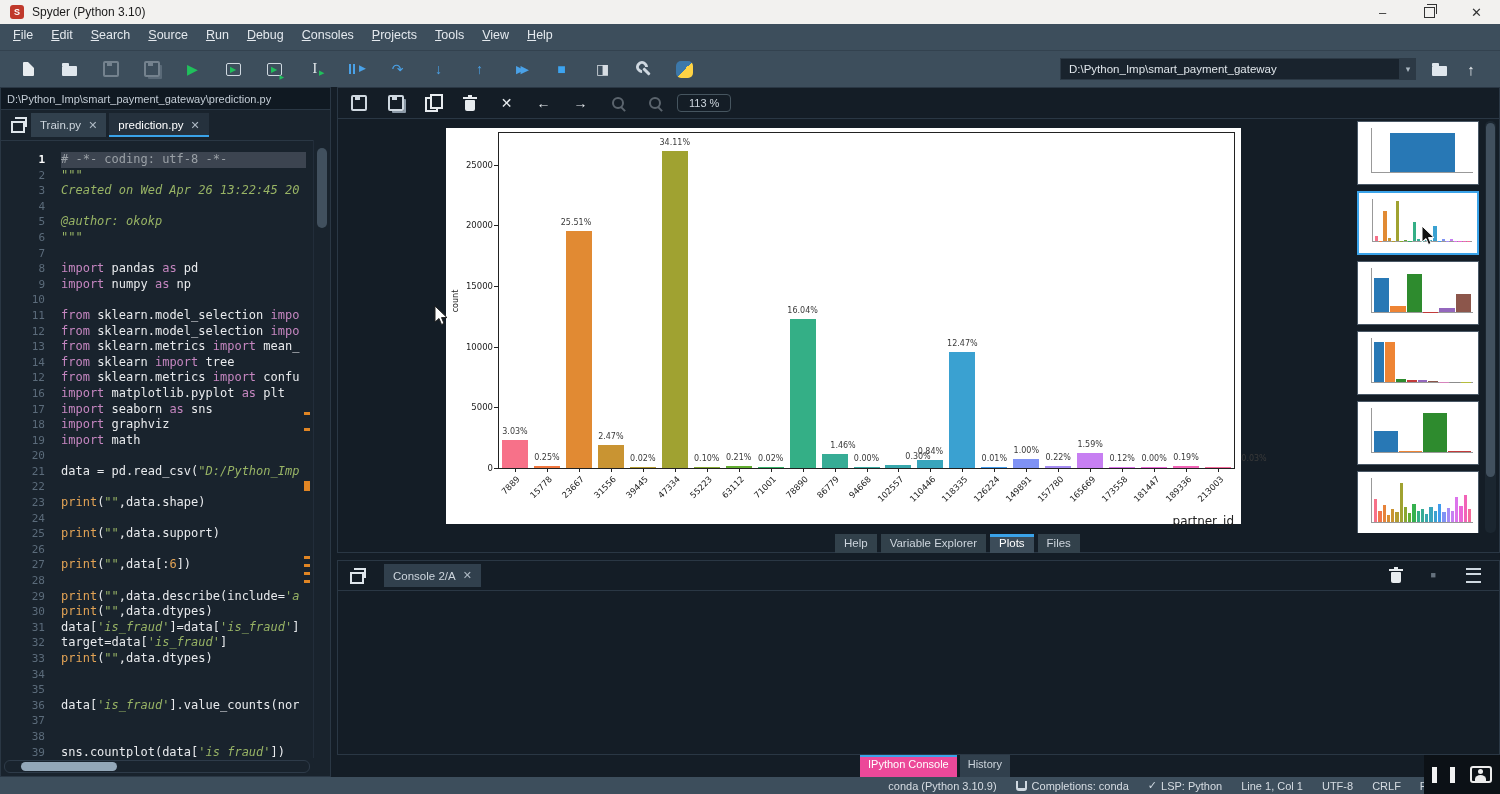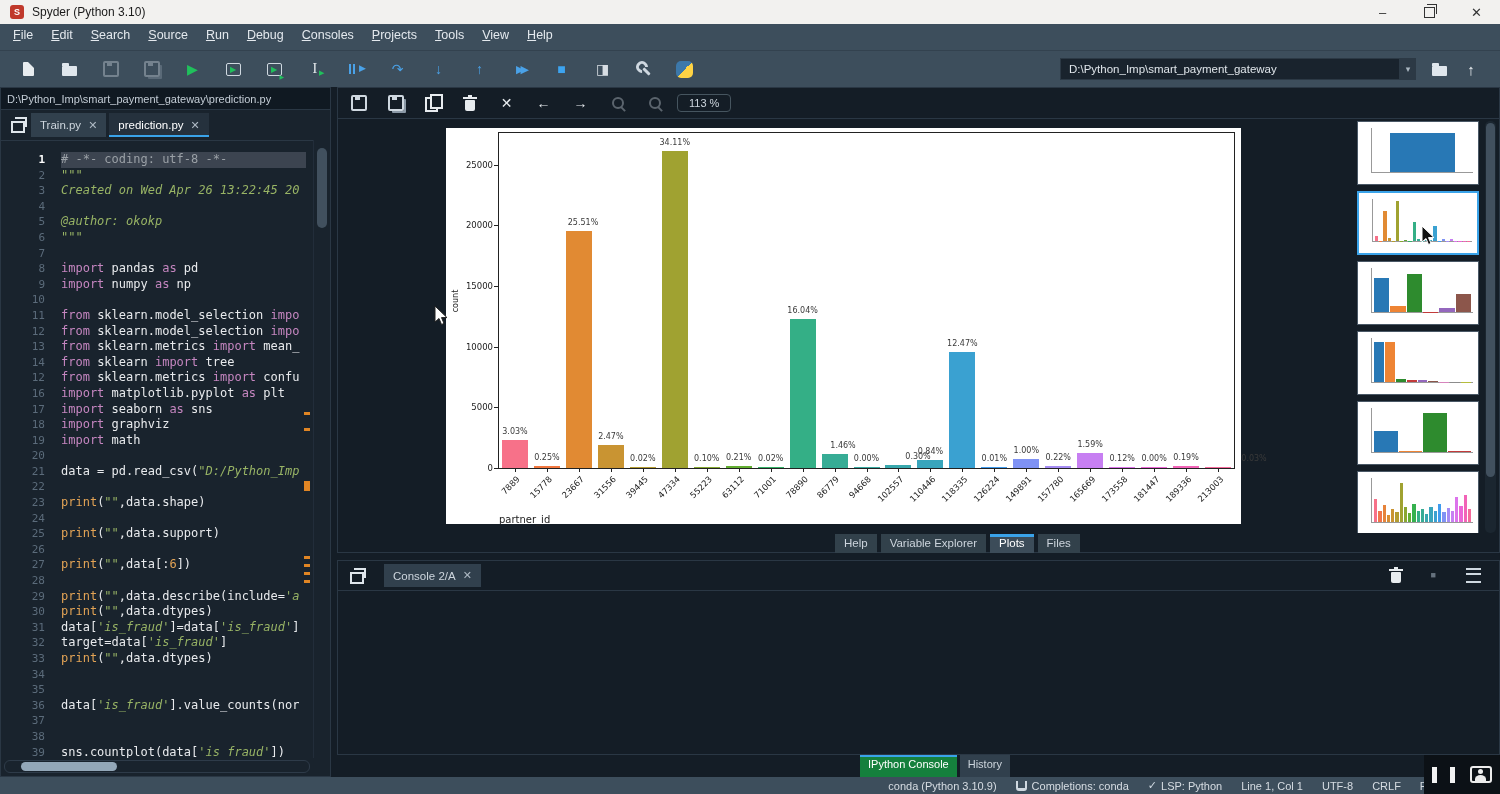--- a/index.html
+++ b/index.html
@@ -105,42 +105,42 @@
           font-family:"DejaVu Sans",sans-serif;}
   .axes{position:absolute;left:52px;top:4px;width:735px;height:335px;border:1px solid #222;box-sizing:content-box;}
   .bar{position:absolute;bottom:0;}
   .blabel{position:absolute;font-size:8px;color:#3a3a3a;white-space:nowrap;transform:translateX(-50%);}
   .ytl{position:absolute;font-size:8.5px;color:#222;text-align:right;width:40px;left:-46px;}
   .ytm{position:absolute;width:4px;height:1px;background:#222;left:-5px;}
   .xtm{position:absolute;width:1px;height:4px;background:#222;top:100%;}
   .xtl-anchor{position:absolute;top:calc(100% + 6px);width:0;height:0;}
   .xtl{position:absolute;right:0;top:0;transform:rotate(-45deg);transform-origin:right top;font-size:8.5px;color:#222;white-space:nowrap;}
   .ylabel{position:absolute;left:-44px;top:50%;transform:translate(-50%,-50%) rotate(-90deg);font-size:8px;color:#222;}
-  .xlabel{position:absolute;left:0;width:100%;text-align:left;top:calc(100% + 46px);font-size:10px;color:#222;}
+  .xlabel{position:absolute;left:0;width:100%;text-align:right;top:calc(100% + 46px);font-size:12px;color:#222;}
   .thumbs{position:absolute;left:1019px;top:33px;width:128px;height:412px;overflow:hidden;}
   .thumb{width:122px;height:64px;background:#fff;margin-bottom:6px;position:relative;border:1px solid #4a5866;box-sizing:border-box;}
   .thumb.sel{border:2px solid #3aa3e9;}
   .mini{position:absolute;left:13px;right:5px;top:6px;bottom:11px;border-left:1px solid #999;border-bottom:1px solid #999;display:flex;align-items:flex-end;gap:1px;padding:0 2px;}
   .mbar{flex:1;}
   .mbar.single{flex:none;width:68%;margin:0 auto;}
   .thumb-scroll{position:absolute;left:1147px;top:33px;width:11px;height:412px;background:#1b2630;border-radius:5px;}
   .thumb-scroll .sth{position:absolute;left:1px;right:1px;top:2px;height:86%;background:#41505e;border-radius:5px;}
   .pane-tabs{position:absolute;left:337px;top:530px;width:1163px;height:23px;display:flex;align-items:flex-end;padding-left:498px;box-sizing:border-box;gap:4px;}
   .ptab{background:#32414b;color:#cdd5dd;font-size:11.5px;padding:3px 9px 4px;}
   .ptab.active{box-shadow:inset 0 3px 0 #3aa3e9;background:#3c4c59;color:#fff;}
   
   .console-pane{position:absolute;left:337px;top:560px;width:1163px;height:195px;background:#141d26;border:1px solid #2a3744;box-sizing:border-box;}
   .ctabbar{height:29px;display:flex;align-items:center;border-bottom:1px solid #2a3744;padding-left:6px;}
   .ctab{background:#31404d;font-size:11.5px;padding:5px 9px;color:#cdd5dd;display:flex;align-items:center;margin-left:14px;}
   .ctab-icons{margin-left:auto;display:flex;align-items:center;gap:30px;margin-right:18px;}
   .cout{position:absolute;left:7px;top:33px;right:4px;bottom:1px;overflow:hidden;font-family:"DejaVu Sans Mono",monospace;
         font-size:12.5px;line-height:15.5px;color:#eceff2;white-space:pre;}
   .bottom-tabs{position:absolute;left:860px;top:755px;height:22px;display:flex;gap:3px;}
   .btab{background:#31404d;font-size:11px;padding:3px 8px 4px;color:#cdd5dd;}
-  .btab.active{box-shadow:inset 0 2px 0 #3aa3e9;background:#15803d;color:#fff;}
+  .btab.active{box-shadow:inset 0 2px 0 #3aa3e9;background:#ec4899;color:#fff;}
   
   .statusbar{position:absolute;left:0;top:777px;width:1500px;height:17px;background:#3d4e5c;display:flex;align-items:center;
              justify-content:flex-end;padding-right:62px;gap:19px;font-size:11px;color:#d7dde3;box-sizing:border-box;}
   .sb-item{display:flex;align-items:center;white-space:nowrap;}
   .check{color:#cfd8e0;margin-right:4px;font-size:11px;}
   .overlay-box{position:absolute;top:755px;width:38px;height:39px;background:#0c1116;display:flex;align-items:center;justify-content:center;}
   .cursor{position:absolute;width:18px;height:22px;pointer-events:none;}
 </style>
 </head>
 <body>
@@ -486,21 +486,21 @@
           <span class="xtl-anchor" style="left: 15.9783px;">
             <span class="xtl">7889</span>
           </span>
           <div class="bar" style="left: 34.9348px; width: 26px; height: 2.3183px; background: rgb(242, 119, 63);"></div>
           <span class="blabel" style="left: 47.9348px; bottom: 6.3183px;">0.25%</span>
           <span class="xtm" style="left: 47.9348px;"></span>
           <span class="xtl-anchor" style="left: 47.9348px;">
             <span class="xtl">15778</span>
           </span>
           <div class="bar" style="left: 66.8913px; width: 26px; height: 236.879px; background: rgb(225, 138, 51);"></div>
-          <span class="blabel" style="left: 84px; bottom: 240.879px; margin-top: 8px;">25.51%</span>
+          <span class="blabel" style="left: 77px; bottom: 240.879px; margin-top: 8px;">25.51%</span>
           <span class="xtm" style="left: 79.8913px;"></span>
           <span class="xtl-anchor" style="left: 79.8913px;">
             <span class="xtl">23667</span>
           </span>
           <div class="bar" style="left: 98.8478px; width: 26px; height: 22.9402px; background: rgb(201, 148, 50);"></div>
           <span class="blabel" style="left: 111.848px; bottom: 26.9402px;">2.47%</span>
           <span class="xtm" style="left: 111.848px;"></span>
           <span class="xtl-anchor" style="left: 111.848px;">
             <span class="xtl">31556</span>
           </span>

